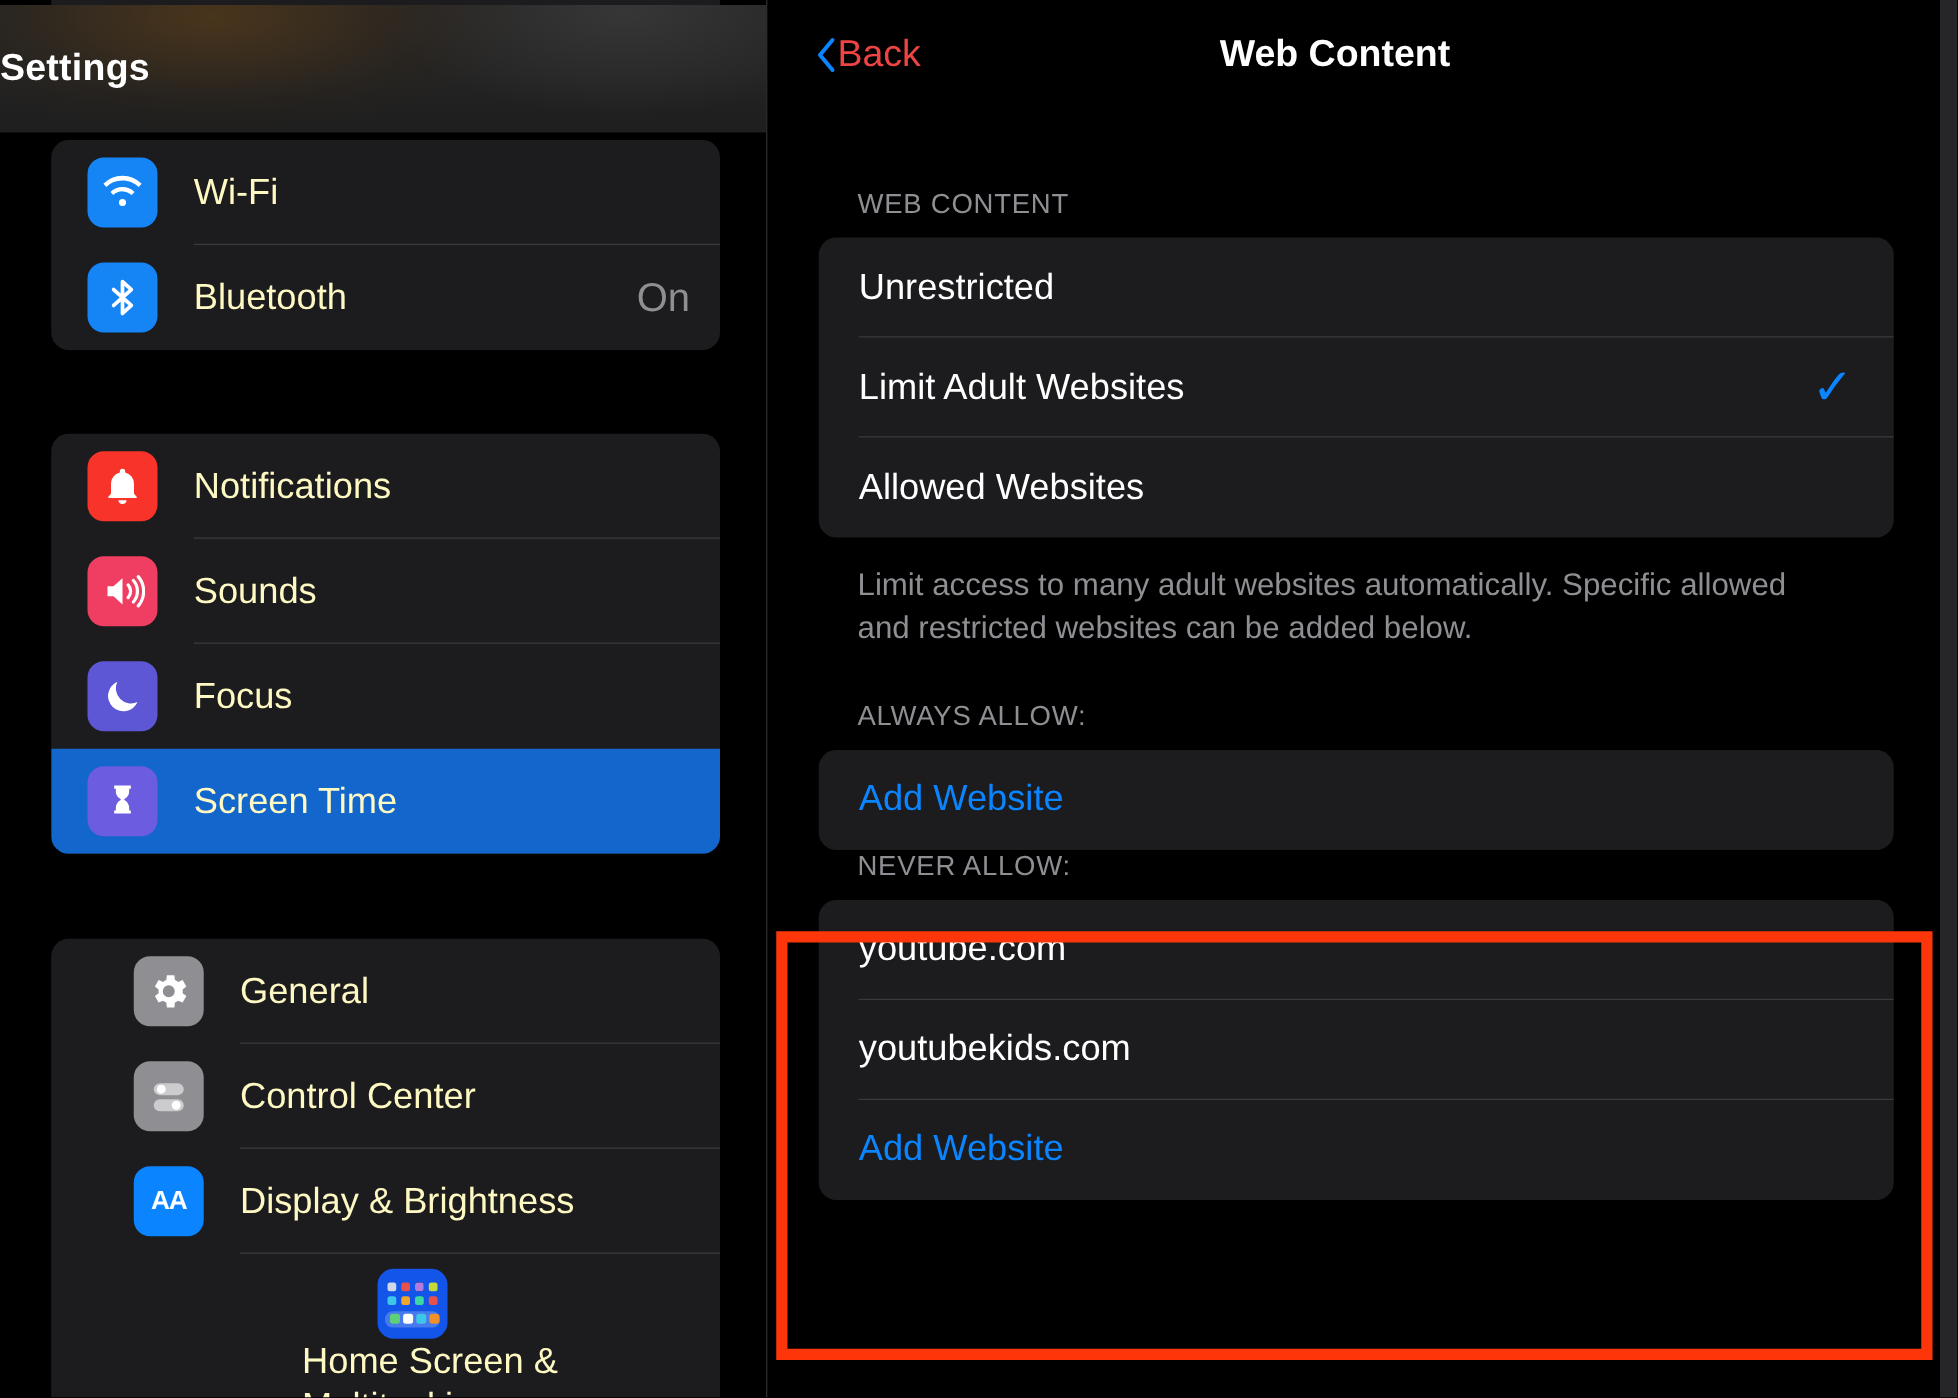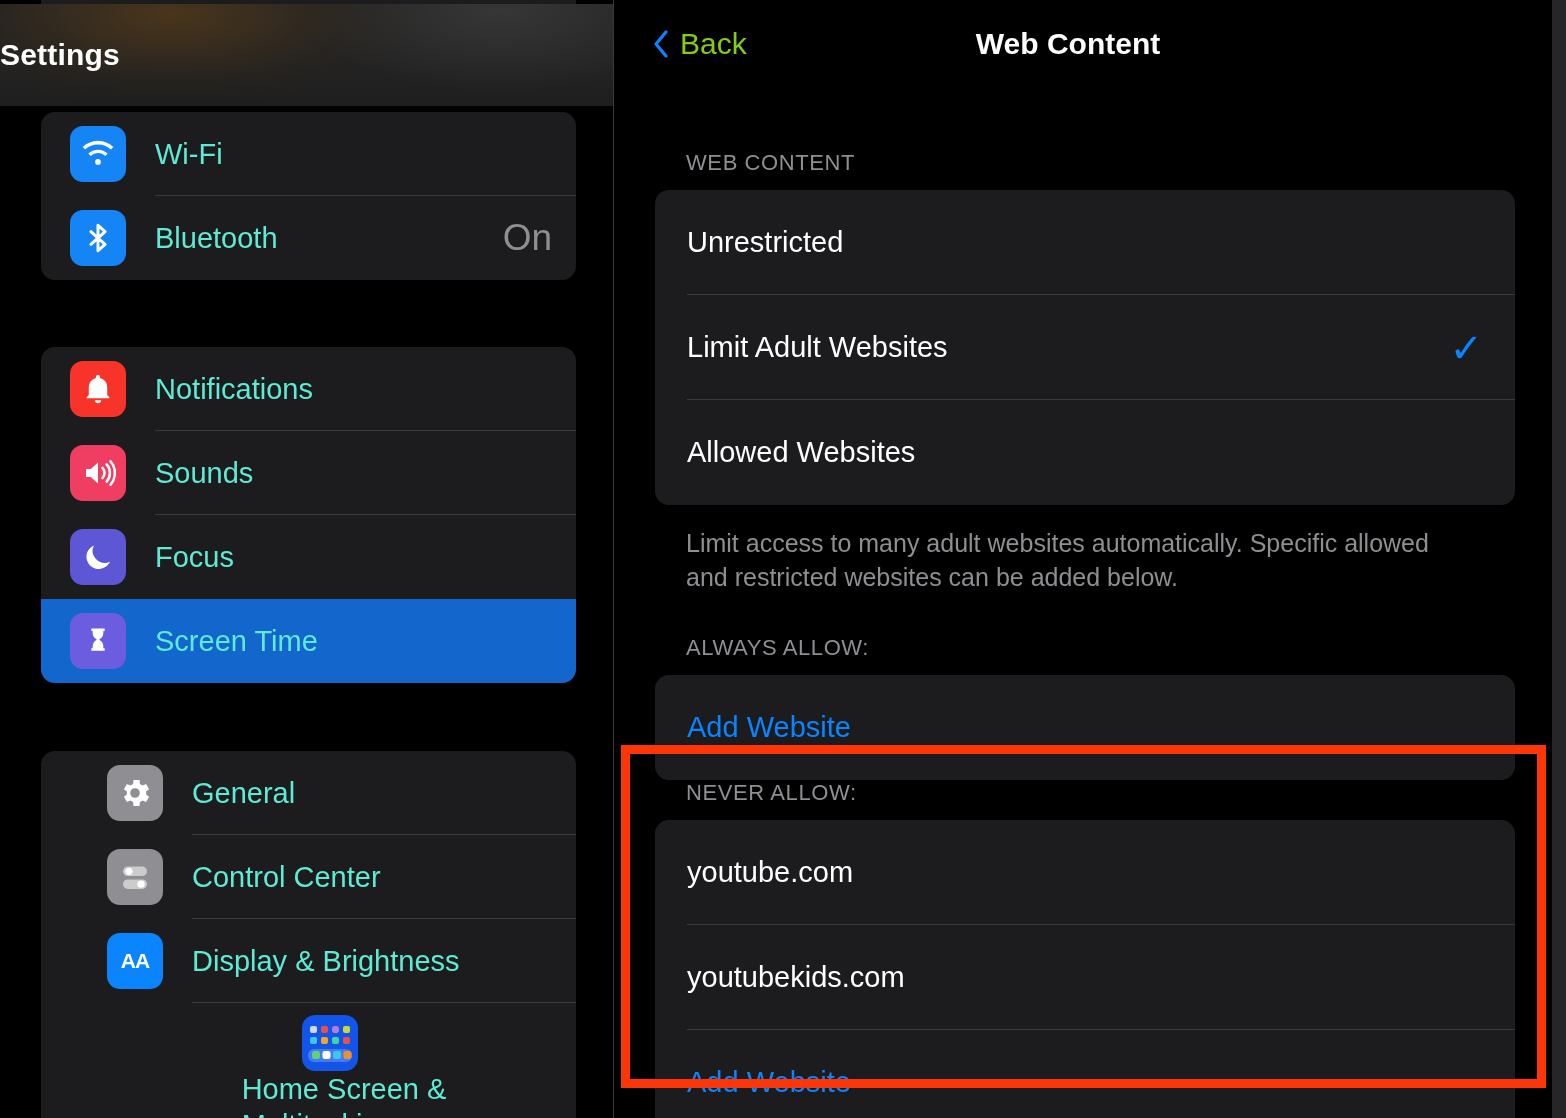--- a/index.html
+++ b/index.html
@@ -44,24 +44,24 @@
   .sb-sep {
     position:absolute; left:114px; right:0; bottom:0; height:1px;
     background:#3a3a3c;
   }
   .sb-icon {
     width:56px; height:56px; border-radius:13px; flex:0 0 56px;
     display:flex; align-items:center; justify-content:center;
     position:relative; overflow:hidden;
   }
   .sb-label {
-    margin-left:29px; font-size:29px; color:#5eead4; line-height:1.25;
+    margin-left:29px; font-size:29px; color:#fef9c3; line-height:1.25;
     white-space:pre-line;
   }
-  .sb-value { margin-left:auto; font-size:37px; color:#8e8e93; }
+  .sb-value { margin-left:auto; font-size:32px; color:#8e8e93; }
 
   
   .ic-wifi { background:#1585f5; }
   .ic-bt   { background:#1585f5; }
   .ic-notif{ background:#f8342a; }
   .ic-sound{ background:#f03e62; }
   .ic-focus{ background:#5d57d6; }
   .ic-time { background:#6b5ce0; }
   .ic-gen  { background:#8e8e93; }
   .ic-cc   { background:#8e8e93; }
@@ -91,40 +91,40 @@
 
   
   .detail {
     position:absolute; left:614px; top:0; width:938px; height:1118px;
     background:#000; overflow:hidden;
   }
   .dt-nav {
     position:relative; height:88px; display:flex; align-items:center;
   }
   .dt-back {
-    position:absolute; left:38px; display:flex; align-items:center; gap:10px;
-    color:#84cc16; font-size:30px; cursor:pointer;
+    position:absolute; left:38px; display:flex; align-items:center; gap:0;
+    color:#ef4444; font-size:30px; cursor:pointer;
   }
   .chev { display:block; width:18px; height:30px; }
   .dt-title {
     width:100%; text-align:center; font-size:30px; font-weight:bold; color:#fff;
     padding-right:30px;
   }
 
   .sec-header {
     color:#8e8e93; font-size:22px; letter-spacing:0.6px;
     margin-left:72px; margin-bottom:14px;
   }
   .card {
     margin-left:41px; width:860px; background:#1c1c1e;
     border-radius:14px; overflow:hidden;
   }
   .card-row {
     position:relative; display:flex; align-items:center;
-    height:105px; padding:0 32px;
+    height:80px; padding:0 32px;
   }
   .card-row .lbl { font-size:29px; color:#fff; }
   .card-row .lbl.link { color:#0a84ff; }
   .card-sep {
     position:absolute; left:32px; right:0; bottom:0; height:1px; background:#3a3a3c;
   }
   .check { margin-left:auto; color:#0a84ff; font-size:40px; line-height:1; font-weight:300; }
 
   .footnote {
     margin:22px 72px 0 72px; color:#8e8e93; font-size:25px; line-height:1.35;

